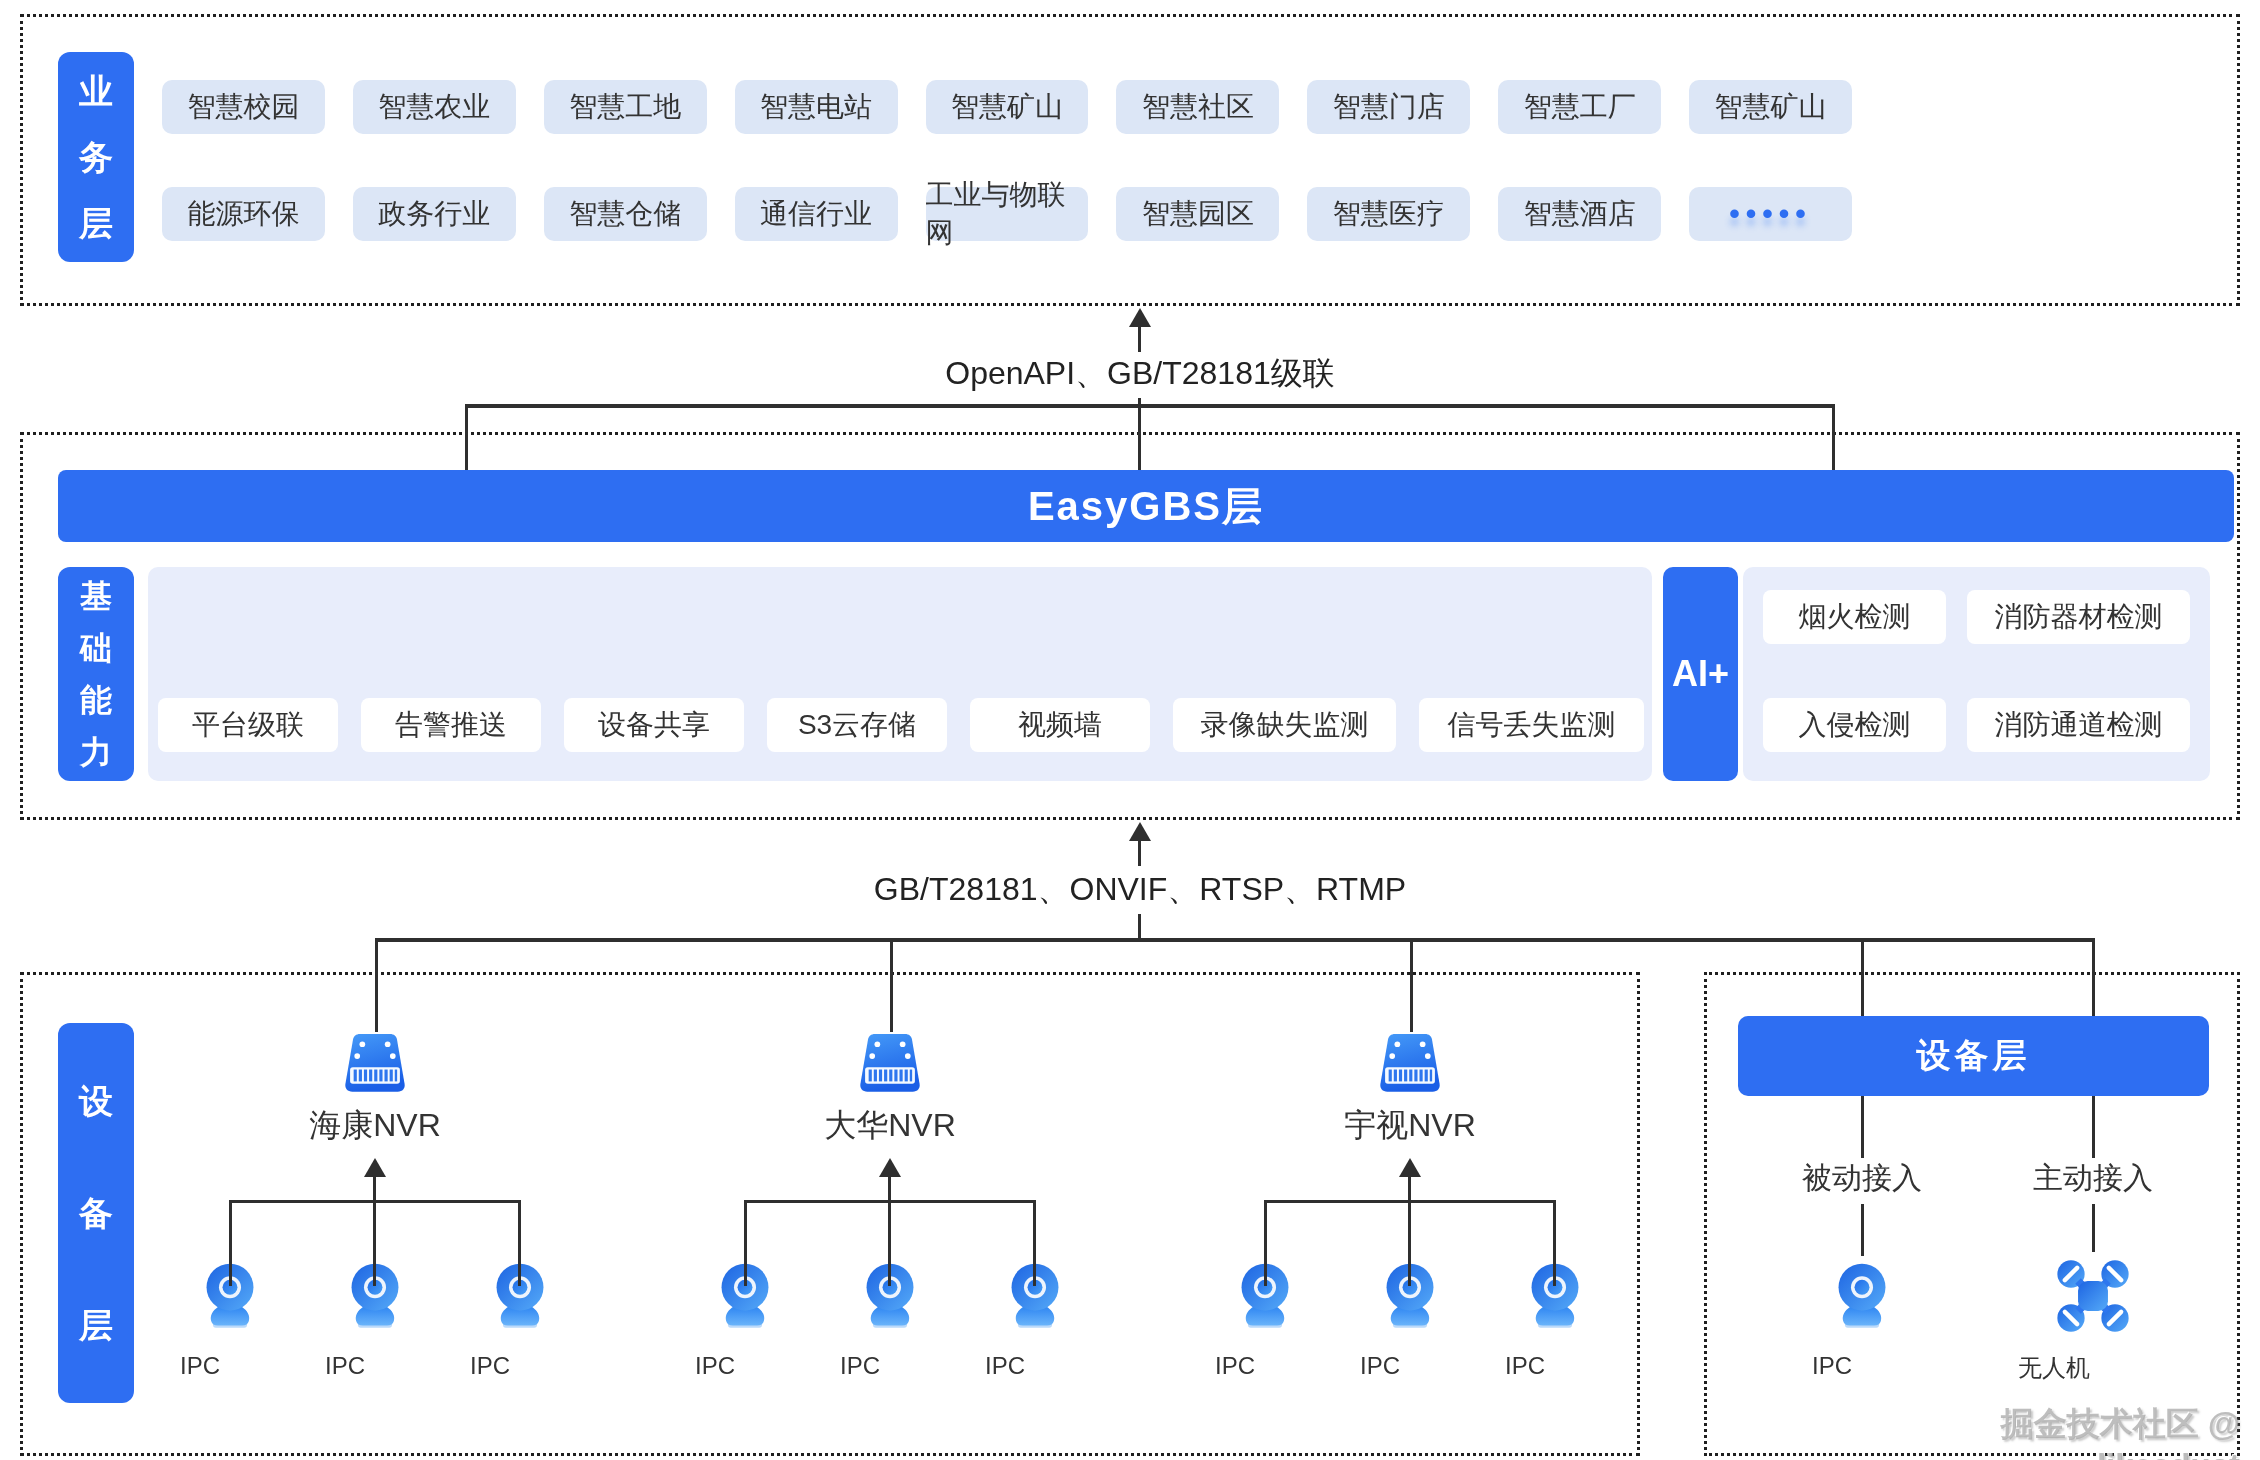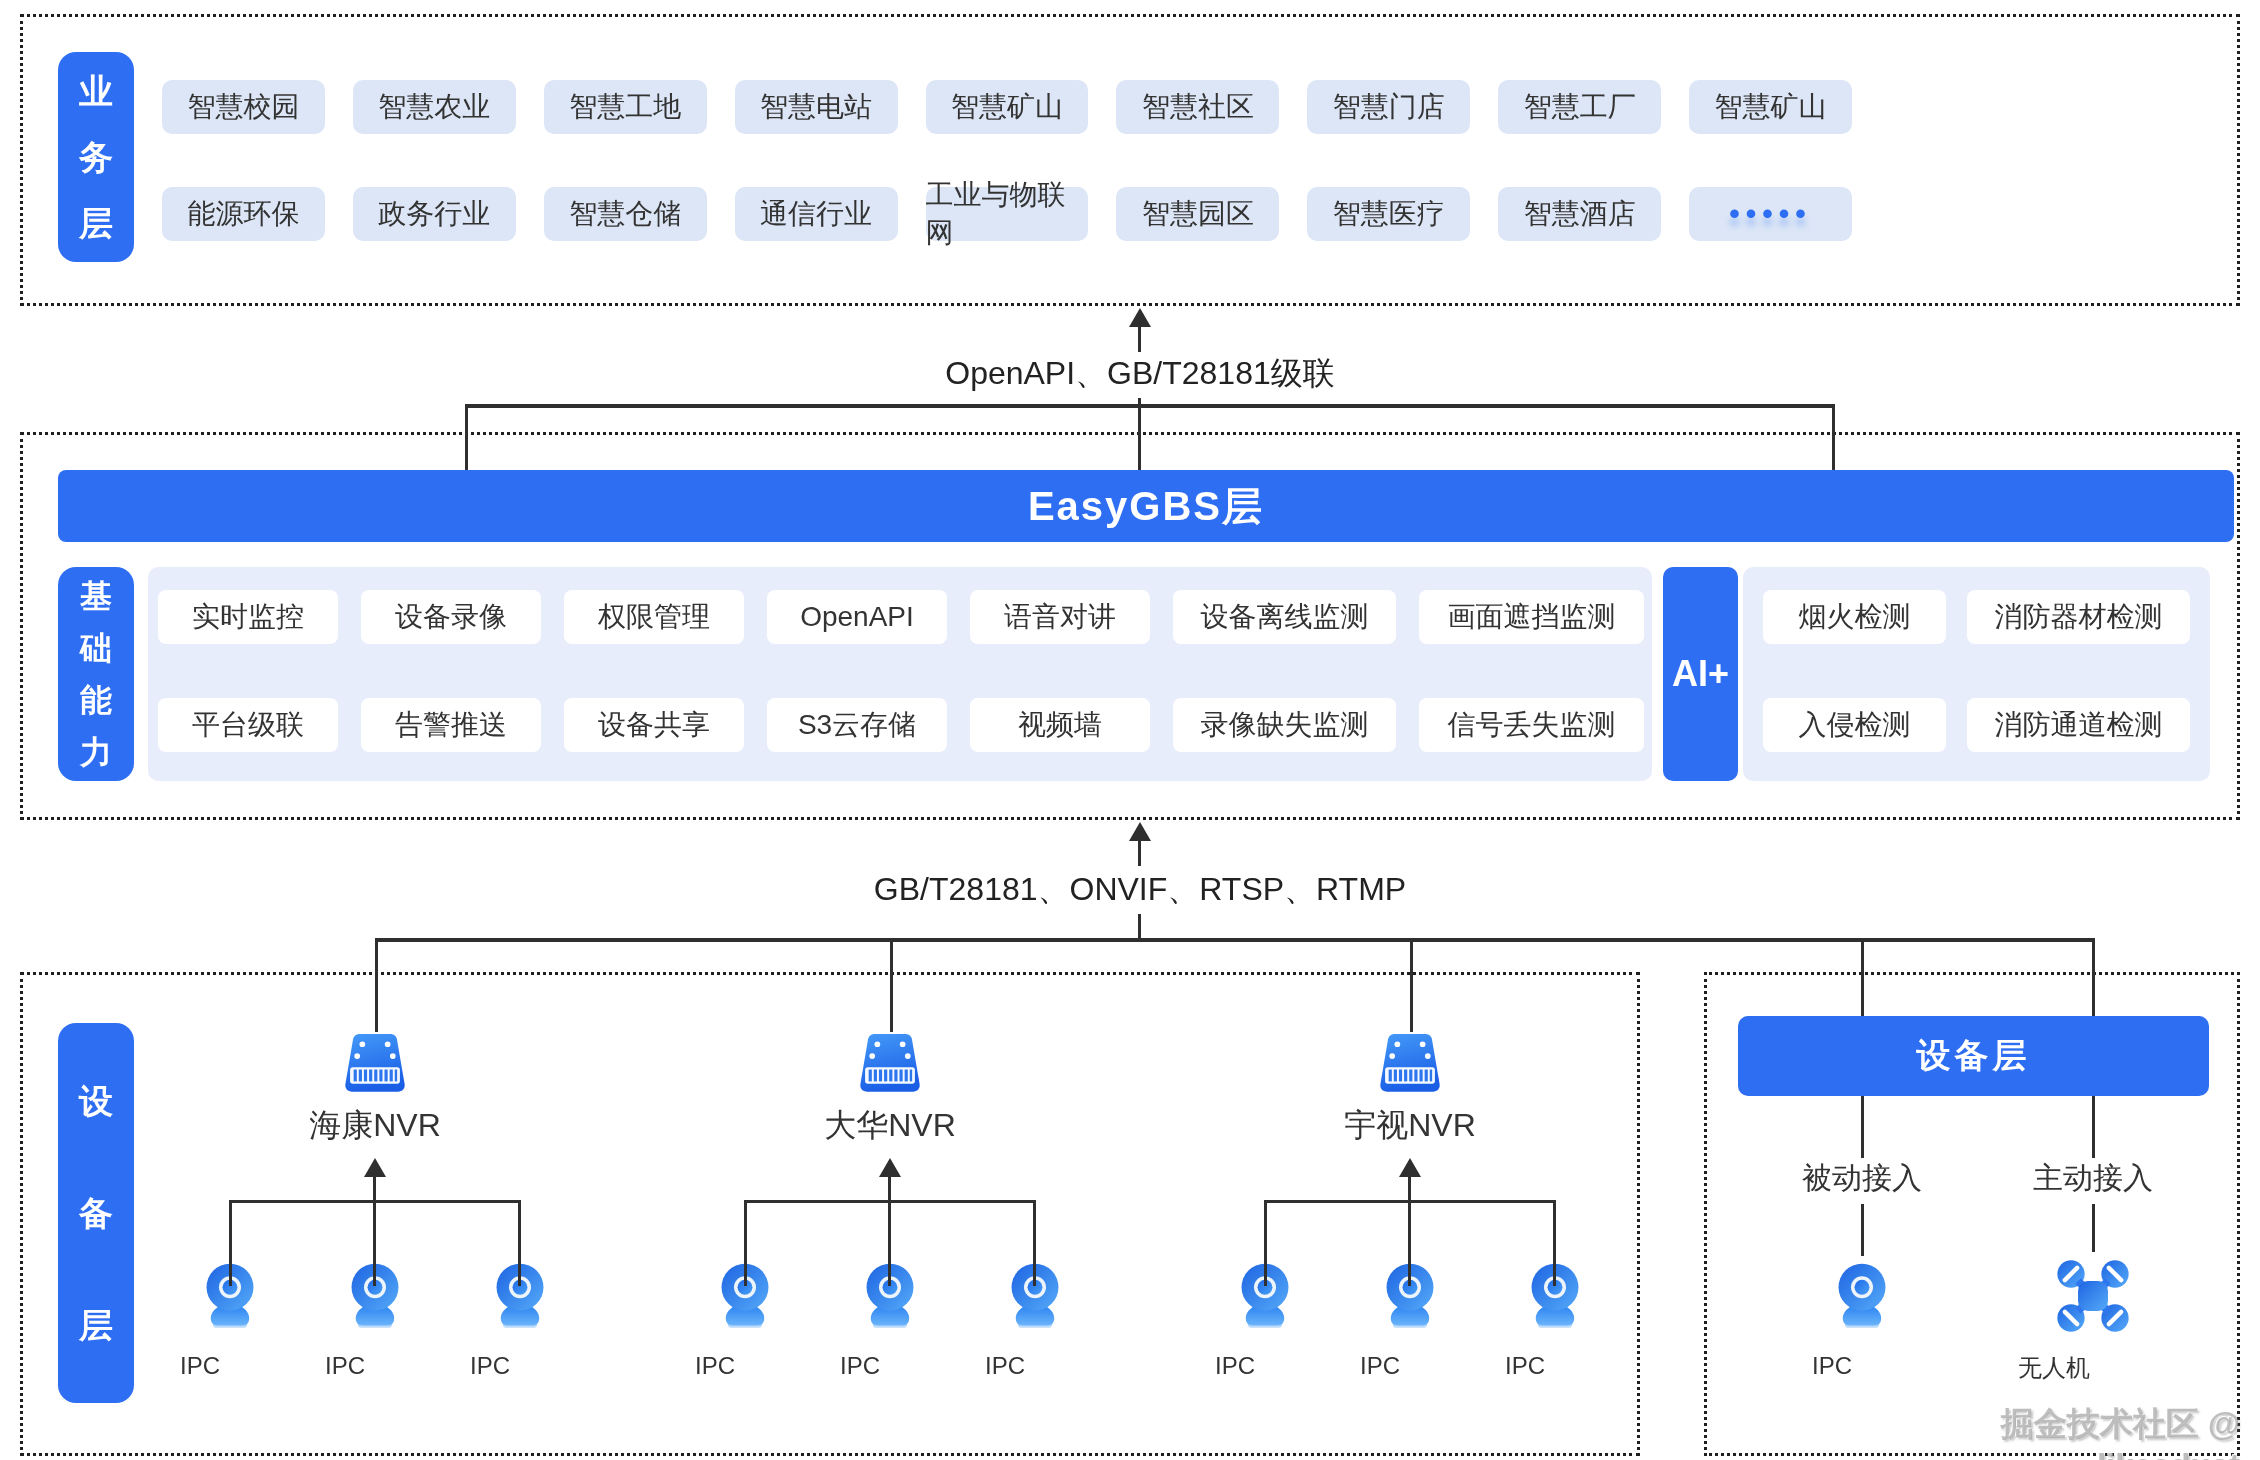--- a/index.html
+++ b/index.html
@@ -4,21 +4,21 @@
 <style>
   html,body{margin:0;padding:0;background:#ffffff;}
   .canvas{
     position:relative;width:2260px;height:1460px;background:#ffffff;
     font-family:"Liberation Sans","DejaVu Sans",sans-serif;color:#333;
     overflow:hidden;
   }
   .dotted{position:absolute;border:3px dotted #1f1f1f;box-sizing:border-box;background:transparent;}
   
   .vlabel{
-    position:absolute;background:#2e6ef2;border-radius:18px;color:#fff;
+    position:absolute;background:#2e6ef2;border-radius:12px;color:#fff;
     font-size:34px;font-weight:600;text-align:center;word-break:break-all;
     display:flex;align-items:center;justify-content:center;
   }
   .vlabel .txt{width:40px;}
   .bar{
     position:absolute;background:#2e6ef2;border-radius:8px;color:#fff;
     display:flex;align-items:center;justify-content:center;
     font-weight:700;z-index:3;
   }
   .chip-row{position:absolute;left:162px;width:1690px;display:flex;gap:28px;}
@@ -130,29 +130,20 @@
   <div class="dotted" style="left:20px;top:432px;width:2220px;height:388px;"></div>
   <div class="bar" style="left:58px;top:470px;width:2176px;height:72px;font-size:40px;letter-spacing:2px;">
     <span>EasyGBS层</span>
   </div>
 
   <div class="vlabel" style="left:58px;top:567px;width:76px;height:214px;line-height:52px;font-size:32px;">
     <span class="txt">基础能力</span>
   </div>
   <div class="panel" style="left:148px;top:567px;width:1504px;height:214px;"></div>
 
-  <div class="cap-grid" style="left:158px;top:590px;">
-    <div class="card">实时监控</div>
-    <div class="card">设备录像</div>
-    <div class="card">权限管理</div>
-    <div class="card">OpenAPI</div>
-    <div class="card">语音对讲</div>
-    <div class="card">设备离线监测</div>
-    <div class="card">画面遮挡监测</div>
-  </div>
   <div class="cap-grid" style="left:158px;top:698px;">
     <div class="card">平台级联</div>
     <div class="card">告警推送</div>
     <div class="card">设备共享</div>
     <div class="card">S3云存储</div>
     <div class="card">视频墙</div>
     <div class="card">录像缺失监测</div>
     <div class="card">信号丢失监测</div>
   </div>
 

